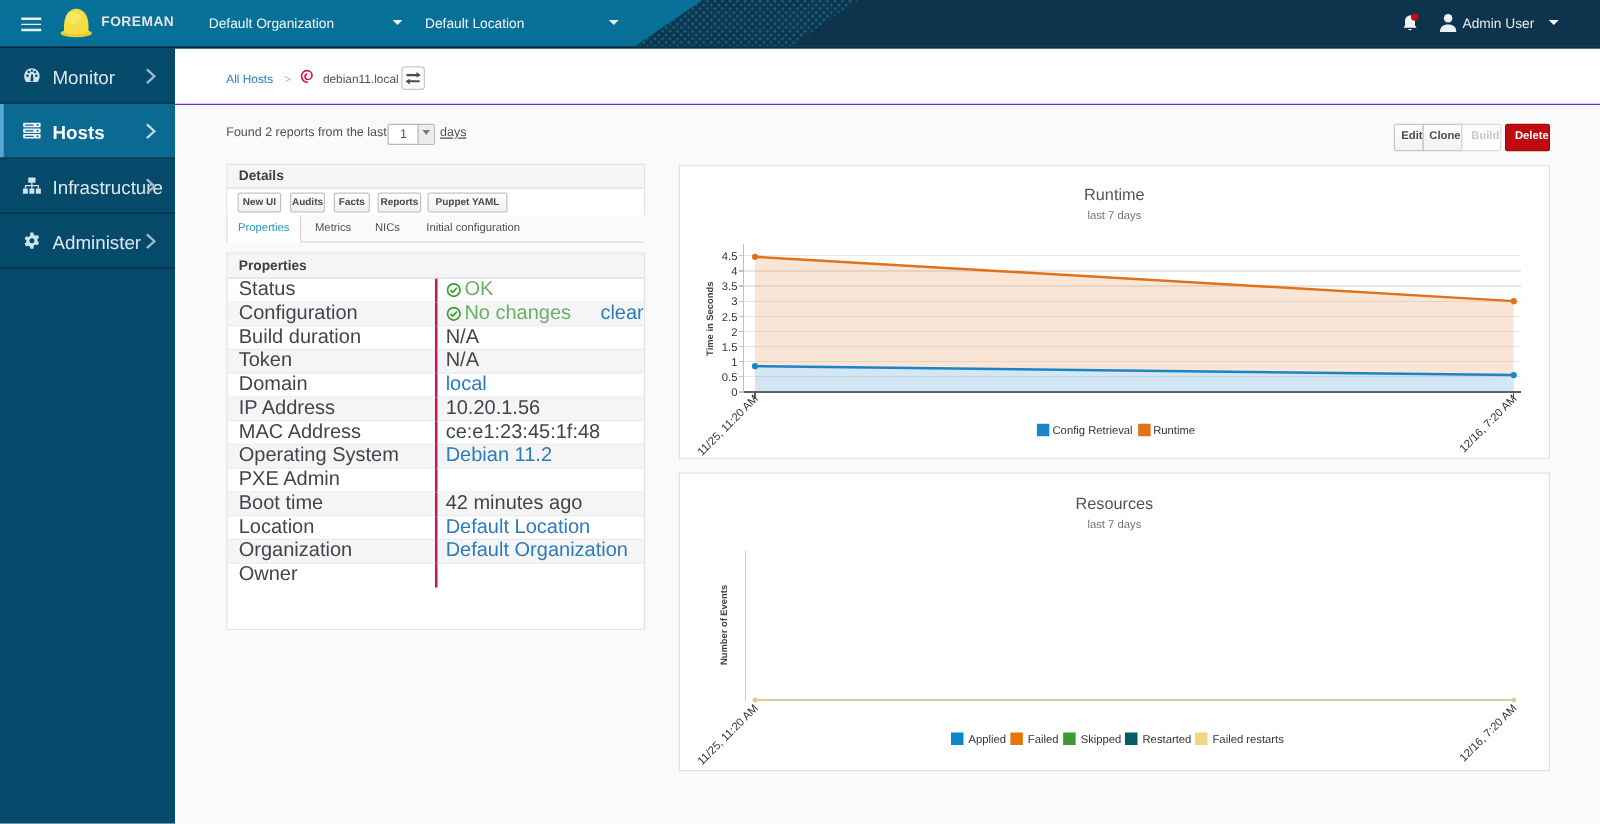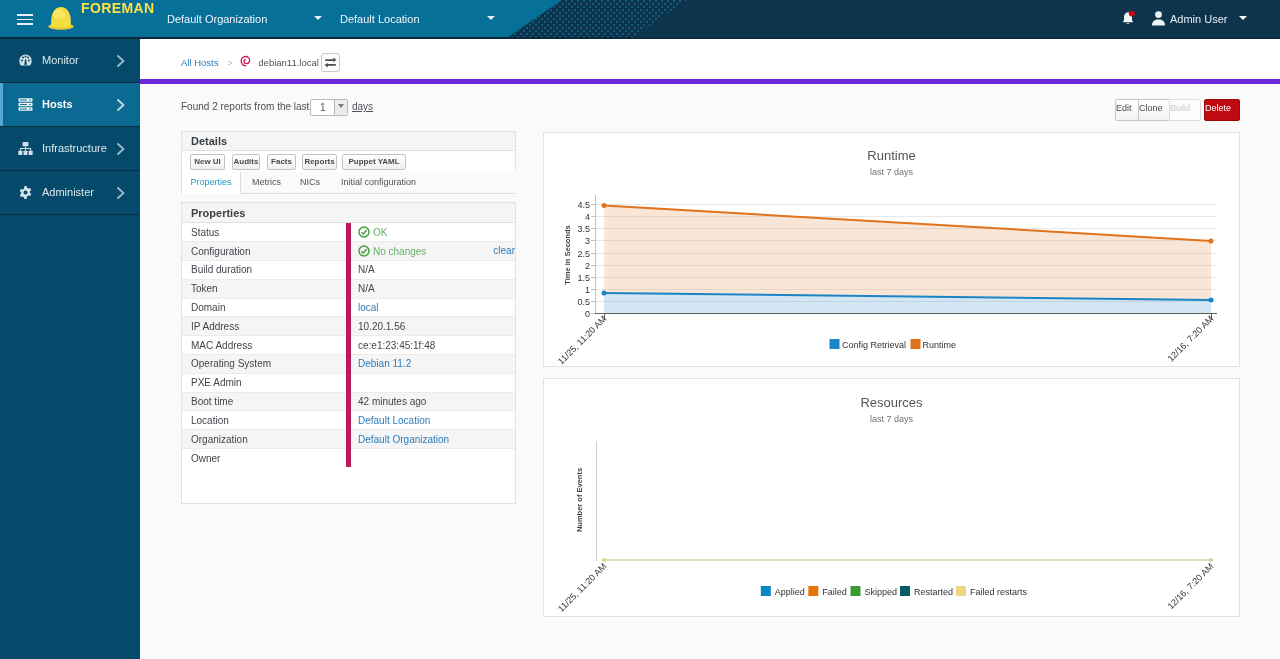--- a/index.html
+++ b/index.html
@@ -11,45 +11,45 @@
 #navbar { left:0; top:0; width:1280px; height:39px; background:#077099; border-bottom:2px solid #0b2c3f; }
 #nav-dark { left:500px; top:0; width:780px; height:37px; background:#0e344d;
   clip-path:polygon(62px 0, 780px 0, 780px 37px, 8px 37px); }
 #nav-dots { left:500px; top:0; width:190px; height:37px;
   background-image:radial-gradient(circle, rgba(16,100,134,0.9) 1px, transparent 1.45px), radial-gradient(circle, rgba(16,100,134,0.9) 1px, transparent 1.45px);
   background-size:6px 6px, 6px 6px; background-position:0 1px, 3px 4px;
   clip-path:polygon(62px 0, 187px 0, 133px 37px, 8px 37px); }
 #hamburger { left:17px; top:14px; width:16px; height:11px; }
 #hamburger div { position:absolute; left:0; width:16px; height:1.6px; background:#e8f0f4; }
 
-#logo-text { left:81px; top:0; color:#fde047; font-size:14px; font-weight:bold; letter-spacing:0.4px; }
+#logo-text { left:81px; top:12px; color:#e5e5e5; font-size:11px; font-weight:bold; letter-spacing:0.4px; }
 .nav-label { top:13px; color:#f2f7fa; font-size:11px; }
 .nav-caret { top:16px; width:0; height:0; border-left:4px solid transparent; border-right:4px solid transparent; border-top:4.5px solid #e8f0f4; }
 #admin-user { left:1170px; top:13px; color:#e9eef2; font-size:11px; }
 
 
 #sidebar { left:0; top:39px; width:140px; height:620px; background:#054a6b; }
 .side-item { position:relative; width:140px; height:44px; border-bottom:1px solid #0b2d40; color:#dde8ee; }
 .side-item.active { background:#0a6a92; box-shadow:inset 3px 0 0 #56a7cf; }
-.side-item .lbl { position:absolute; left:42px; top:15px; font-size:11px; }
+.side-item .lbl { position:absolute; left:42px; top:15px; font-size:15px; }
 .side-item .icn { position:absolute; left:18px; top:14px; }
 .side-item .chev { position:absolute; left:116px; top:15px; }
 
 
-#breadbar { left:140px; top:39px; width:1140px; height:45px; background:#fff; border-bottom:5px solid #6d28d9; }
+#breadbar { left:140px; top:39px; width:1140px; height:45px; background:#fff; border-bottom:1px solid #6d28d9; }
 .link { color:#2a7cbb; text-decoration:none; }
 #breadcrumb { left:41px; top:16px; font-size:9.5px; color:#4e5357; }
 #xchg-btn { left:181px; top:14px; width:19px; height:19px; background:#fcfcfc; border:1px solid #c8c8c8; border-radius:3px; }
 
 #found-row { left:181px; top:101px; font-size:10px; color:#4d5258; }
 #sel-days { left:310px; top:99px; width:38px; height:17px; border:1px solid #b9b9b9; border-radius:2px; background:#fff; }
 #sel-days .arrowseg { position:absolute; right:0; top:0; width:13px; height:15px; background:#ececec; border-left:1px solid #b9b9b9; }
 #days-lbl { left:352px; top:101px; font-size:10px; color:#4d5258;text-decoration:underline; }
 
-.btn { position:absolute; height:22px; font-size:9px; font-weight:normal; color:#4a4a4a; text-align:left; background:linear-gradient(#ffffff,#f2f2f2); border:1px solid #c8c8c8; border-radius:2px; line-height:16px; }
+.btn { position:absolute; height:22px; font-size:9px; font-weight:bold; color:#4a4a4a; text-align:right; background:linear-gradient(#ffffff,#f2f2f2); border:1px solid #c8c8c8; border-radius:2px; line-height:16px; }
 #btn-edit { left:1115px; top:99px; width:24px; border-radius:2px 0 0 2px; }
 #btn-clone { left:1138px; top:99px; width:31.5px; border-radius:0; }
 #btn-build { left:1169px; top:99px; width:31.5px; border-radius:0 2px 2px 0; color:#c9c9c9; background:#fdfdfd; border-color:#dcdcdc; }
 #btn-delete { left:1204px; top:99px; width:36px; background:#c00a12; border-color:#a30808; color:#fff; }
 
 
 .panel { background:#fff; border:1px solid #e2e2e2; }
 .panel-head { background:#f5f5f5; border-bottom:1px solid #e0e0e0; font-size:11px; font-weight:bold; color:#3b4045; padding:3px 0 0 9px; }
 #details-panel { left:181px; top:131px; width:335px; height:41px; }
 #details-panel .panel-head { height:19px; }
@@ -57,24 +57,24 @@
 .sbtn { position:absolute; top:2px; height:16px; font-size:8px; white-space:nowrap; font-weight:bold; color:#4a4a4a; background:linear-gradient(#ffffff,#f0f0f0); border:1px solid #c3c3c3; border-radius:2px; text-align:center; line-height:14px; }
 
 #tabs { left:181px; top:172px; width:335px; height:22px; font-size:9px; }
 #tab-active { position:absolute; left:0; top:0; width:60px; height:22px; background:#fff; border-left:1px solid #dcdcdc; border-right:1px solid #dcdcdc; color:#2498c5; text-align:center; line-height:21px; }
 #tabs .rest { position:absolute; left:60px; top:0; width:274px; height:22px; border-bottom:1px solid #dcdcdc; color:#4d5258; }
 #tabs .rest span { position:absolute; top:5px; }
 
 
 #props-panel { left:181px; top:202px; width:335px; height:302px; }
 #props-panel .panel-head { height:20px; padding-top:4px; }
-table#props { border-collapse:collapse; width:333px; table-layout:fixed; font-size:10px; color:#41464c; }
+table#props { border-collapse:collapse; width:333px; table-layout:fixed; font-size:16px; color:#41464c; }
 #props td { height:18.8px; padding:0 0 0 9px; border-top:1px solid #ebebeb; overflow:hidden; white-space:nowrap; }
 #props tr:first-child td { border-top:none; }
-#props td.v { padding-left:7px; border-left:5px solid #be185d; }
+#props td.v { padding-left:7px; border-left:2px solid #be185d; }
 #props tr.g { background:#f5f5f5; }
 .okgreen { color:#67b168; }
 .gicon { display:inline-block; vertical-align:-2px; margin-right:3px; }
 
 
 #runtime-panel { left:543px; top:132px; width:697px; height:235px; }
 #resources-panel { left:543px; top:378px; width:697px; height:239px; }
 .ctitle { position:absolute; width:100%; text-align:center; color:#545454; font-size:13px; }
 .csub { position:absolute; width:100%; text-align:center; color:#737373; font-size:9px; }
 </style>

